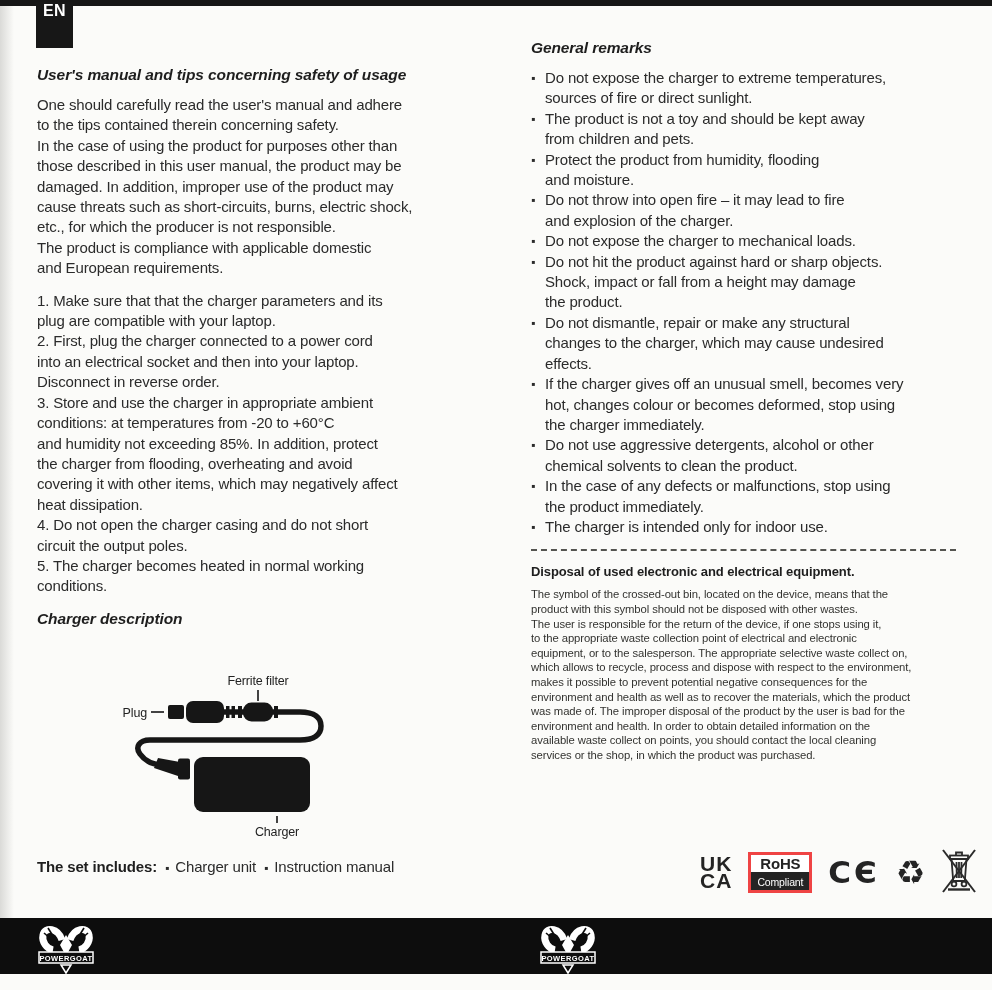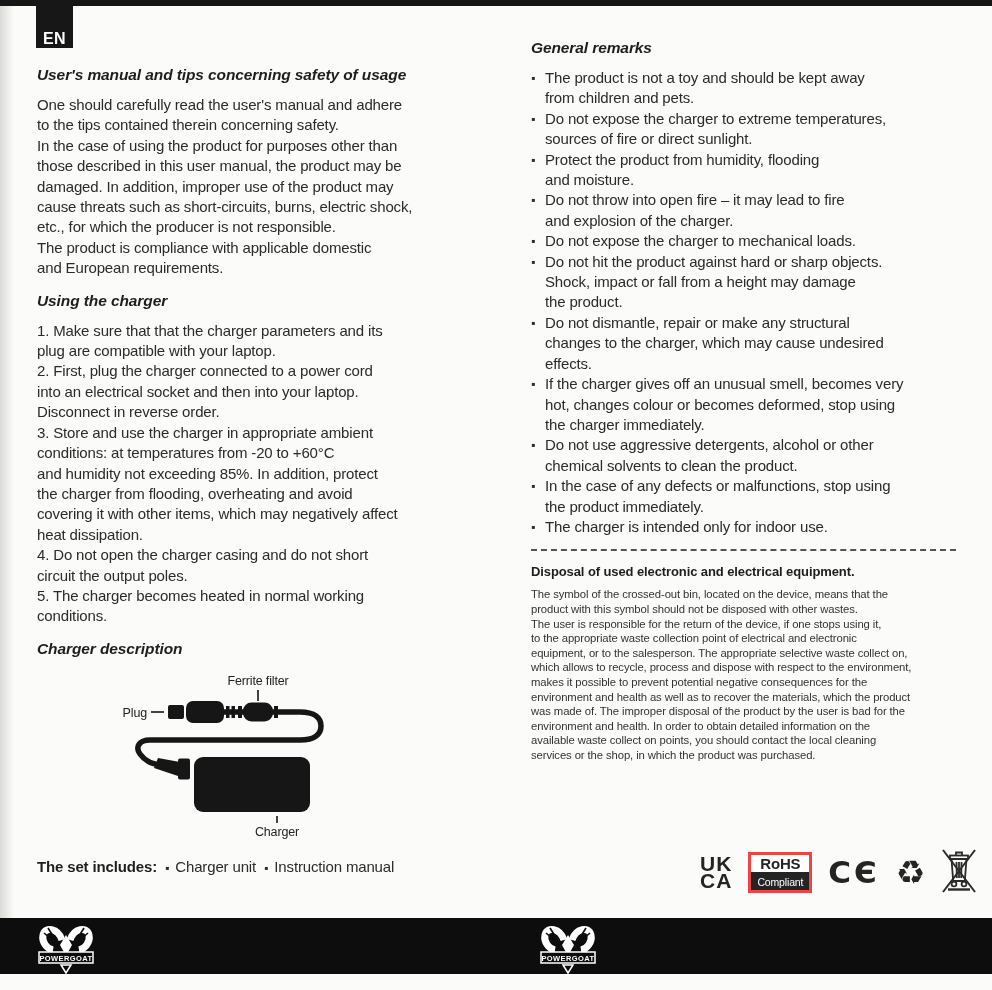--- a/index.html
+++ b/index.html
@@ -15,21 +15,21 @@
   .edge-shadow{
     position:absolute; left:0; top:0; width:14px; height:918px;
     background:linear-gradient(to right, rgba(120,120,115,0.25), rgba(120,120,115,0));
   }
   .topbar{
     position:absolute; left:0; top:0; width:992px; height:6px; background:#161616;
   }
   .lang-badge{
     position:absolute; left:36px; top:2px; width:37px; height:46px;
     background:#171717; color:#ffffff;
-    display:flex; align-items:flex-end; justify-content:center;
+    display:flex; align-items:flex-start; justify-content:center;
     font-size:16px; font-weight:bold; letter-spacing:0.3px;
   }
   .col{ position:absolute; }
   .col-left{ left:37px; top:65px; width:472px; }
   .col-right{ left:531px; top:38px; width:438px; }
   h2.sec{
     font-size:15.5px; font-weight:bold; color:#1e1e1e;
     line-height:20px; margin:0 0 10px 0; letter-spacing:-0.1px;font-style:italic;
   }
   .body-text{
@@ -98,21 +98,20 @@
   <p class="body-text">One should carefully read the user's manual and adhere
 to the tips contained therein concerning safety.
 In the case of using the product for purposes other than
 those described in this user manual, the product may be
 damaged. In addition, improper use of the product may
 cause threats such as short-circuits, burns, electric shock,
 etc., for which the producer is not responsible.
 The product is compliance with applicable domestic
 and European requirements.</p>
 
-  <h2 class="sec">Using the charger</h2>
   <p class="body-text">1. Make sure that that the charger parameters and its
 plug are compatible with your laptop.
 2. First, plug the charger connected to a power cord
 into an electrical socket and then into your laptop.
 Disconnect in reverse order.
 3. Store and use the charger in appropriate ambient
 conditions: at temperatures from -20 to +60°C
 and humidity not exceeding 85%. In addition, protect
 the charger from flooding, overheating and avoid
 covering it with other items, which may negatively affect
@@ -161,24 +160,24 @@
   </g>
 </svg>
 
 <div class="set-includes">
   <span class="si-label">The set includes:</span><span class="si-item">Charger unit</span><span class="si-item">Instruction manual</span>
 </div>
 
 <div class="col col-right">
   <h2 class="sec">General remarks</h2>
   <ul class="remarks">
+    <li>Do not expose the charger to extreme temperatures,
+sources of fire or direct sunlight.</li>
     <li>The product is not a toy and should be kept away
 from children and pets.</li>
-    <li>Do not expose the charger to extreme temperatures,
-sources of fire or direct sunlight.</li>
     <li>Protect the product from humidity, flooding
 and moisture.</li>
     <li>Do not throw into open fire – it may lead to fire
 and explosion of the charger.</li>
     <li>Do not expose the charger to mechanical loads.</li>
     <li>Do not hit the product against hard or sharp objects.
 Shock, impact or fall from a height may damage
 the product.</li>
     <li>Do not dismantle, repair or make any structural
 changes to the charger, which may cause undesired

